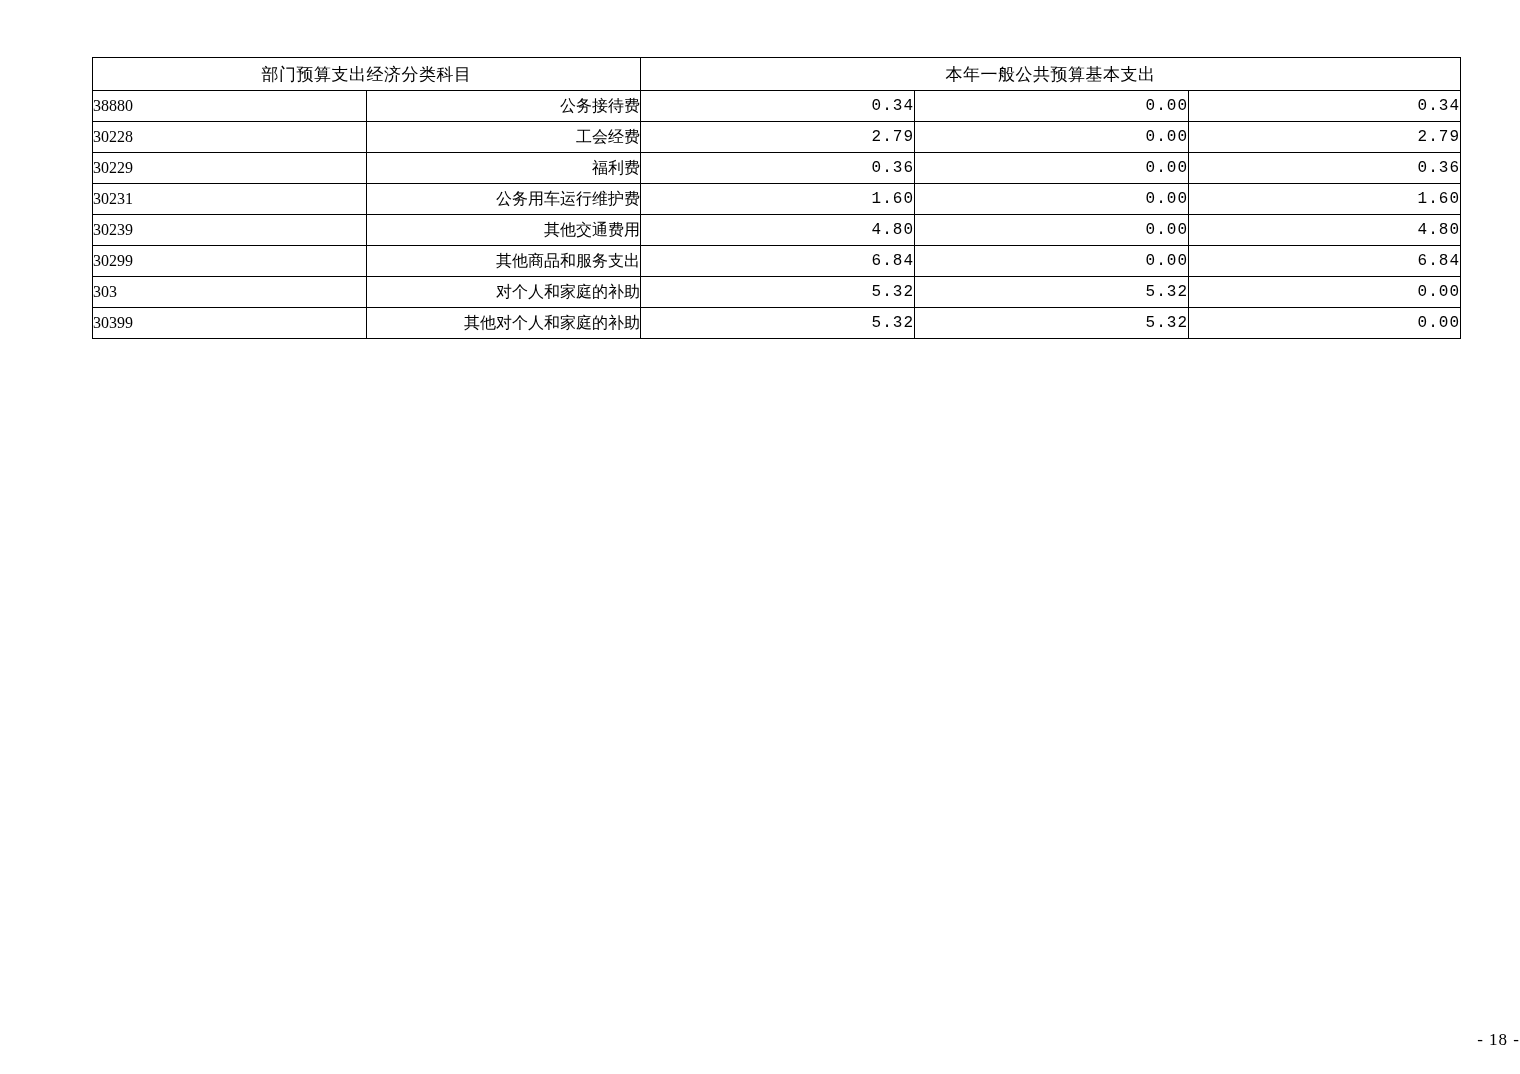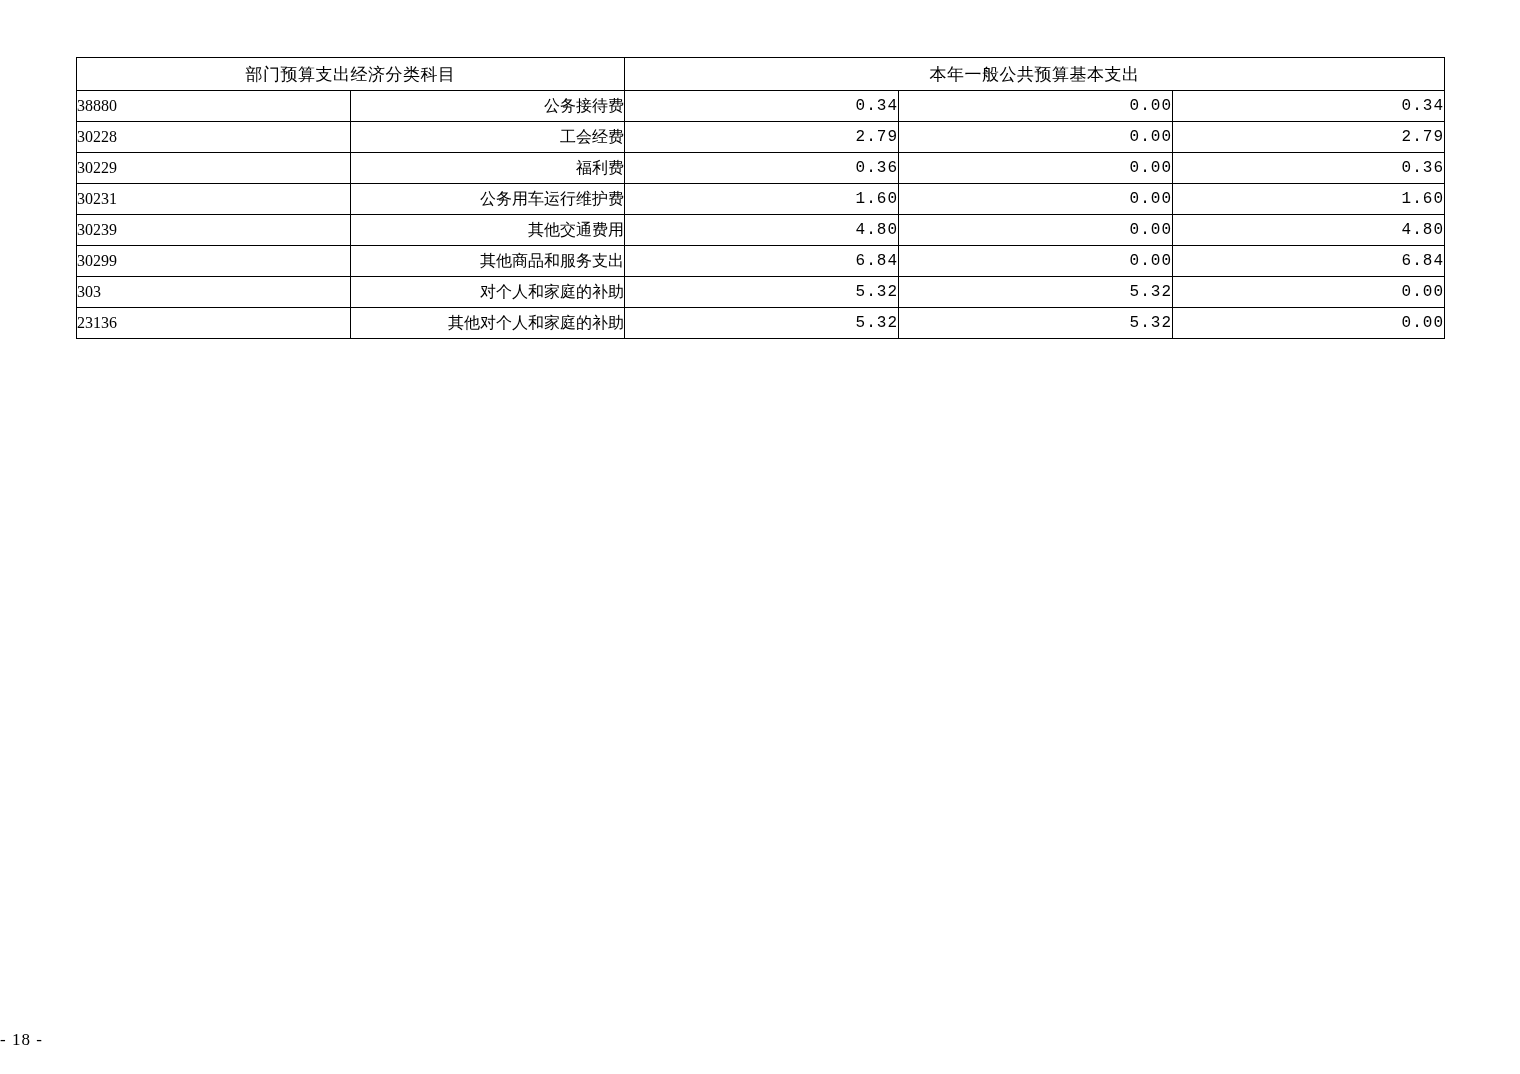--- a/index.html
+++ b/index.html
@@ -17,21 +17,21 @@
   }
   .page {
     position: absolute;
     left: 0;
     top: 0;
     width: 1520px;
     height: 1074px;
   }
   .table-wrap {
     position: absolute;
-    left: 76px;
+    left: 92px;
     top: 57px;
     width: 1368px;
   }
   table.budget {
     border-collapse: collapse;
     width: 1368px;
     table-layout: fixed;
   }
   table.budget td, table.budget th {
     border: 1px solid #000000;
@@ -76,21 +76,21 @@
   col.c-code { width: 274px; }
   col.c-name { width: 274px; }
   col.c-total { width: 274px; }
   col.c-person { width: 274px; }
   col.c-public { width: 272px; }
   .footer {
     position: absolute;
     left: 0;
     top: 1030px;
     width: 1520px;
-    text-align: left;
+    text-align: right;
     font-size: 17px;
     letter-spacing: 1px;
   }
 </style>
 </head>
 <body>
 
 <div class="page">
 
   <div class="table-wrap">
@@ -152,21 +152,21 @@
           <td class="cell-num">6.84</td>
         </tr>
         <tr>
           <td class="cell-code">303</td>
           <td class="cell-name">对个人和家庭的补助</td>
           <td class="cell-num">5.32</td>
           <td class="cell-num">5.32</td>
           <td class="cell-num">0.00</td>
         </tr>
         <tr>
-          <td class="cell-code">23136</td>
+          <td class="cell-code">30399</td>
           <td class="cell-name">其他对个人和家庭的补助</td>
           <td class="cell-num">5.32</td>
           <td class="cell-num">5.32</td>
           <td class="cell-num">0.00</td>
         </tr>
       </tbody>
     </table>
   </div>
 
   <div class="footer">- 18 -</div>

